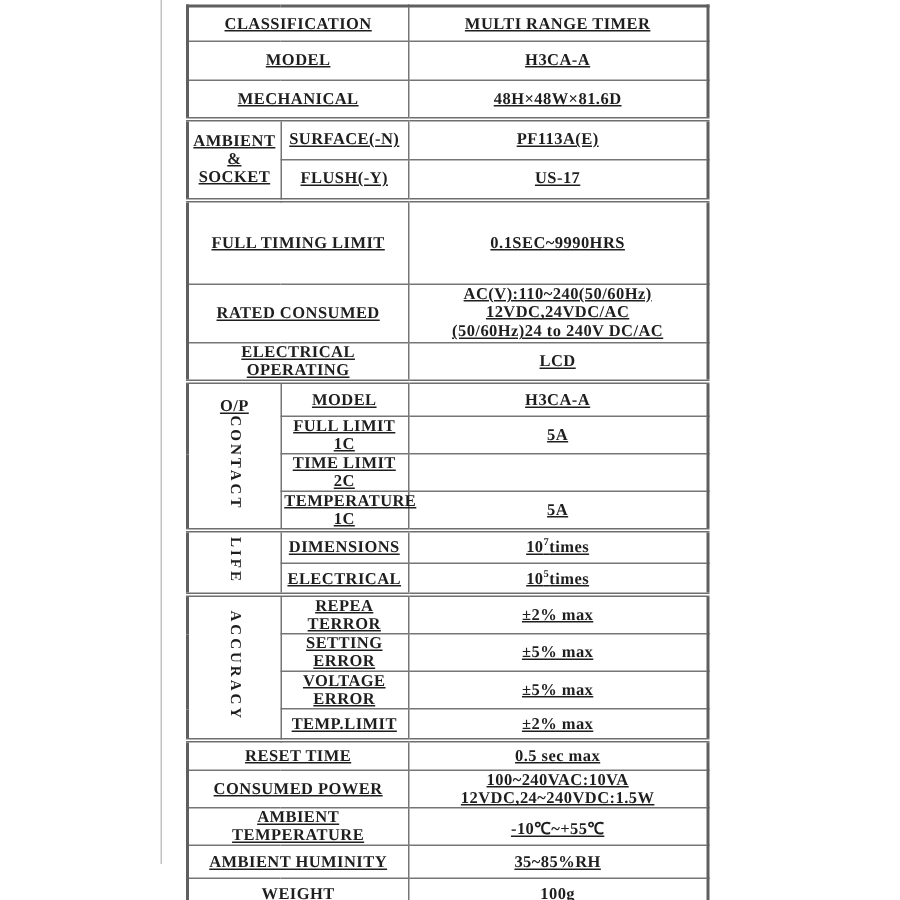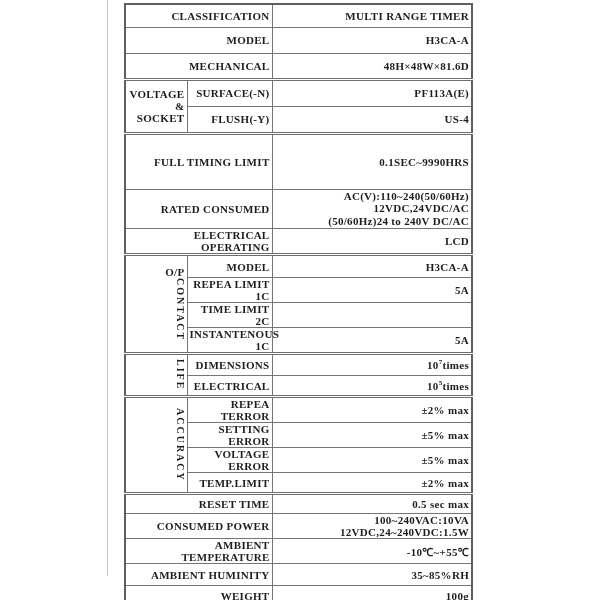--- a/index.html
+++ b/index.html
@@ -12,22 +12,23 @@
     background:#8f8f8f;opacity:.55;
   }
   table.spec{
     position:absolute;left:124px;top:3px;width:349px;
     border-collapse:collapse;table-layout:fixed;
     border:2px solid #5f5f5f;
   }
   .spec th,.spec td{
     border:1px solid #767676;
     font-weight:bold;font-size:11px;letter-spacing:.3px;
-    text-align:right;vertical-align:middle;padding:0 2px;
+    text-align:center;vertical-align:middle;padding:0 2px;
     color:#1e1e1e;
+    text-decoration:underline;
   }
   tr.sec>th,tr.sec>td{border-top:3px double #6e6e6e;}
   .sub{font-size:10px;letter-spacing:.2px;}
   .tiny{font-size:8.6px;letter-spacing:0;}
   .grp{font-size:10px;}
   .vert{
     writing-mode:vertical-rl;display:inline-block;
     letter-spacing:2px;font-size:10px;line-height:1;
   }
   .grp-top{vertical-align:top;padding-top:2px;}
@@ -58,29 +59,29 @@
     <tr style="height:26px">
       <th colspan="2">MODEL</th>
       <td>H3CA-A</td>
     </tr>
     <tr style="height:26px">
       <th colspan="2">MECHANICAL</th>
       <td>48H×48W×81.6D</td>
     </tr>
     <tr style="height:27px" class="sec">
       <th rowspan="2" class="grp">
-        <div>VOLTAGE</div>
+        <div>AMBIENT</div>
         <div>&amp; SOCKET</div>
       </th>
       <th class="sub">SURFACE(-N)</th>
       <td>PF113A(E)</td>
     </tr>
     <tr style="height:27px">
       <th class="sub">FLUSH(-Y)</th>
-      <td>US-4</td>
+      <td>US-17</td>
     </tr>
     <tr style="height:56px" class="sec">
       <th colspan="2">FULL TIMING LIMIT</th>
       <td>0.1SEC~9990HRS</td>
     </tr>
     <tr style="height:38px">
       <th colspan="2">RATED CONSUMED</th>
       <td class="val-left">
         <div>AC(V):110~240(50/60Hz)</div>
         <div>12VDC,24VDC/AC</div>
@@ -93,29 +94,29 @@
     </tr>
     <tr style="height:23px" class="sec">
       <th rowspan="4" class="grp-top">
         <div>O/P</div>
         <div class="vert">CONTACT</div>
       </th>
       <th class="sub">MODEL</th>
       <td>H3CA-A</td>
     </tr>
     <tr style="height:22px">
-      <th class="sub">REPEA LIMIT 1C</th>
+      <th class="sub">FULL LIMIT 1C</th>
       <td>5A</td>
     </tr>
     <tr style="height:21px">
       <th class="sub">TIME LIMIT 2C</th>
       <td class="blank"></td>
     </tr>
     <tr style="height:17px">
-      <th class="tiny">INSTANTENOUS 1C</th>
+      <th class="tiny">TEMPERATURE 1C</th>
       <td>5A</td>
     </tr>
     <tr style="height:22px" class="sec">
       <th rowspan="2">
         <span class="vert">LIFE</span>
       </th>
       <th class="sub">DIMENSIONS</th>
       <td><span>10</span><sup>7</sup><span>times</span></td>
     </tr>
     <tr style="height:21px">

